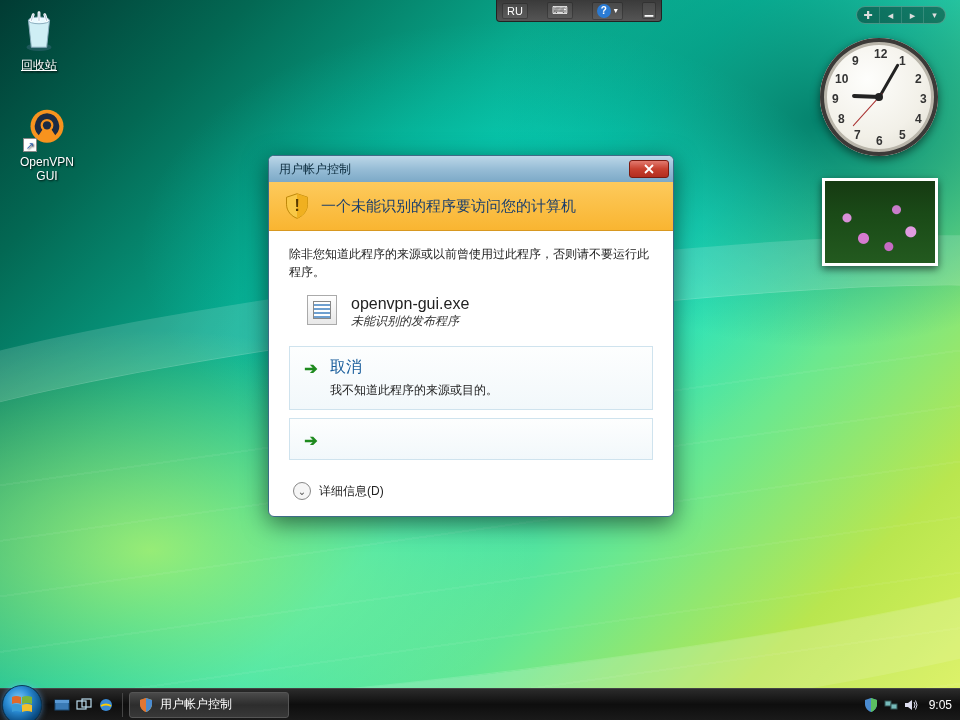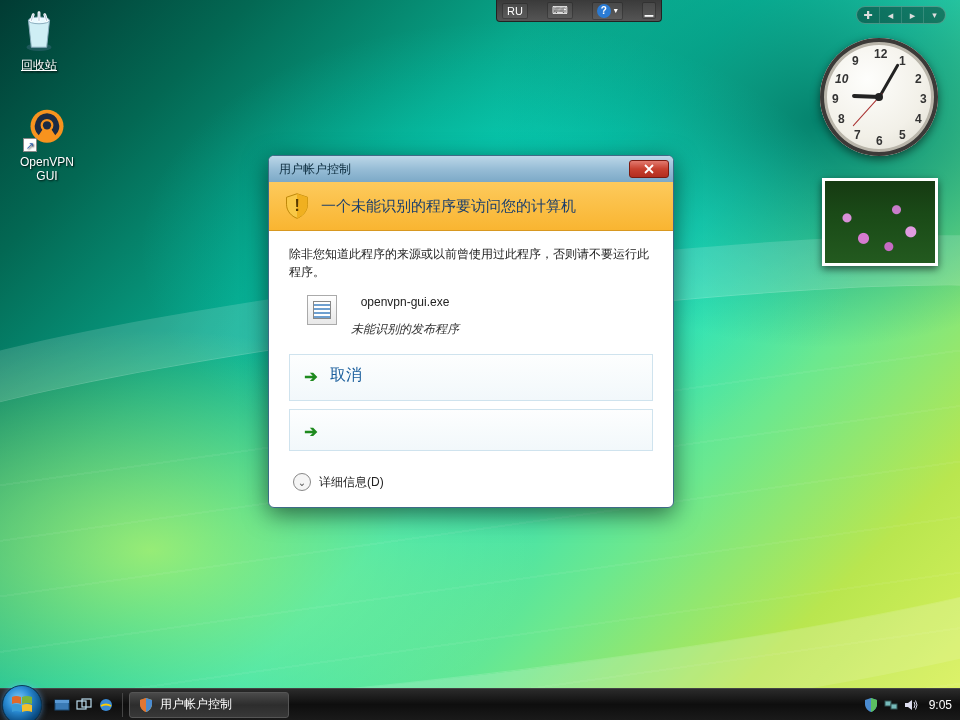--- a/index.html
+++ b/index.html
@@ -82,21 +82,21 @@
 
 .uac-header { background:linear-gradient(#fdca5c,#f9b531); padding:10px 14px; display:flex; align-items:center; gap:10px; border-bottom:1px solid #d89820;}
 .shield-icon { width:28px; height:28px; }
 .uac-header-text { font-size:15px; color:#1a3e6c; }
 
 .uac-body { padding:14px 20px 6px; font-size:12px; color:#222; }
 .uac-body .explain { margin-bottom:14px; line-height:1.5; }
 .prog-row { display:flex; gap:14px; margin:4px 0 16px 18px; align-items:flex-start;}
 .prog-icon { width:30px; height:30px; border:1px solid #aaa; background:linear-gradient(#fff,#e8e8e8); display:flex; align-items:center; justify-content:center;}
 .prog-icon .inner { width:18px; height:18px; border:1px solid #888; background:repeating-linear-gradient(0deg,#6fa0d0 0 2px,#fff 2px 4px);}
-.prog-text .line1 { font-size:12px; margin-bottom:12px;text-align:center;}
+.prog-text .line1 { font-size:16px; margin-bottom:0;text-align:center;}
 .prog-text .line2 { font-size:12px; color:#333;font-style:italic;}
 
 .uac-option { border:1px solid #cfe3ee; background:linear-gradient(#fdfefe,#f2f8fb); padding:10px 14px 10px 12px; margin-bottom:8px; display:flex; gap:10px; cursor:pointer;}
 .arrow-icon { width:18px; height:18px; display:flex; align-items:center; justify-content:center; color:#1e8a1e; font-size:16px; font-weight:bold; flex-shrink:0; margin-top:2px;}
 .opt-title { color:#1a5e9c; font-size:16px; margin-bottom:4px;}
 .opt-desc { font-size:12px; color:#222;}
 
 .details-row { display:flex; align-items:center; gap:8px; padding:14px 4px 10px; font-size:12px; cursor:pointer;}
 .chevron-circ { width:18px; height:18px; border:1px solid #888; border-radius:50%; display:flex; align-items:center; justify-content:center; font-size:10px; color:#555; background:#f5f5f5;}
 
@@ -167,21 +167,21 @@
     <span class="clock-num" style="left:44px;top:-1px;">12</span>
     <span class="clock-num" style="left:69px;top:6px;">1</span>
     <span class="clock-num" style="left:85px;top:24px;">2</span>
     <span class="clock-num" style="left:90px;top:44px;">3</span>
     <span class="clock-num" style="left:85px;top:64px;">4</span>
     <span class="clock-num" style="left:69px;top:80px;">5</span>
     <span class="clock-num" style="left:46px;top:86px;">6</span>
     <span class="clock-num" style="left:24px;top:80px;">7</span>
     <span class="clock-num" style="left:8px;top:64px;">8</span>
     <span class="clock-num" style="left:2px;top:44px;">9</span>
-    <span class="clock-num" style="left:5px;top:24px;font-style:italic;">10</span>
+    <span class="clock-num" style="left:5px;top:24px;">10</span>
     <span class="clock-num" style="left:22px;top:6px;">9</span>
   </div>
   <div class="hand hour" id="hand-hour" style="transform: rotate(272.5deg);"></div>
   <div class="hand min" id="hand-min" style="transform: rotate(30deg);"></div>
   <div class="hand sec" id="hand-sec" style="transform: rotate(222deg);"></div>
   <div class="clock-center"></div>
 </div>
 
 <div class="photo-gadget"></div>
 
@@ -210,20 +210,21 @@
         </div>
       <div class="prog-text">
         <div class="line1">openvpn-gui.exe</div>
         <div class="line2">未能识别的发布程序</div>
       </div>
     </div>
     <div class="uac-option">
       <div class="arrow-icon">➔</div>
       <div>
         <div class="opt-title">取消</div>
+        <div class="opt-desc">我不知道此程序的来源或目的。</div>
       </div>
     </div>
     <div class="uac-option">
       <div class="arrow-icon">➔</div>
     </div>
     <div class="details-row">
       <div class="chevron-circ">⌄</div>
       <span>详细信息(D)</span>
     </div>
   </div>

